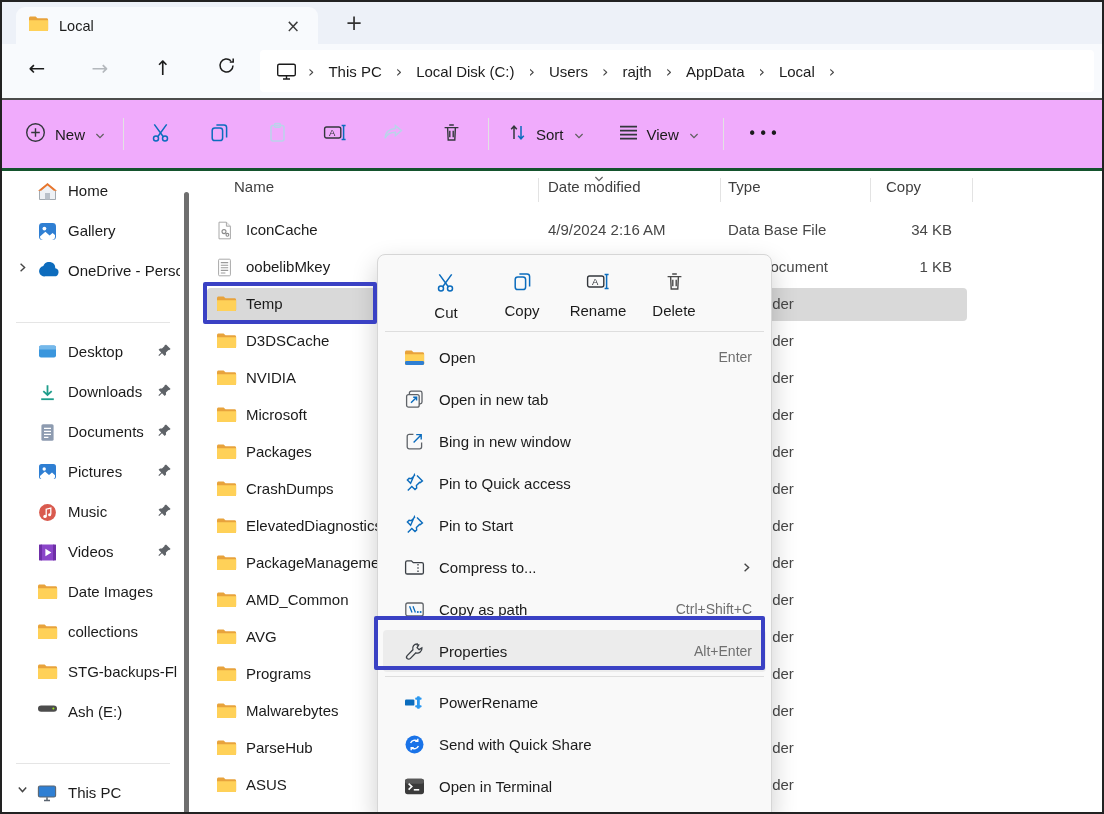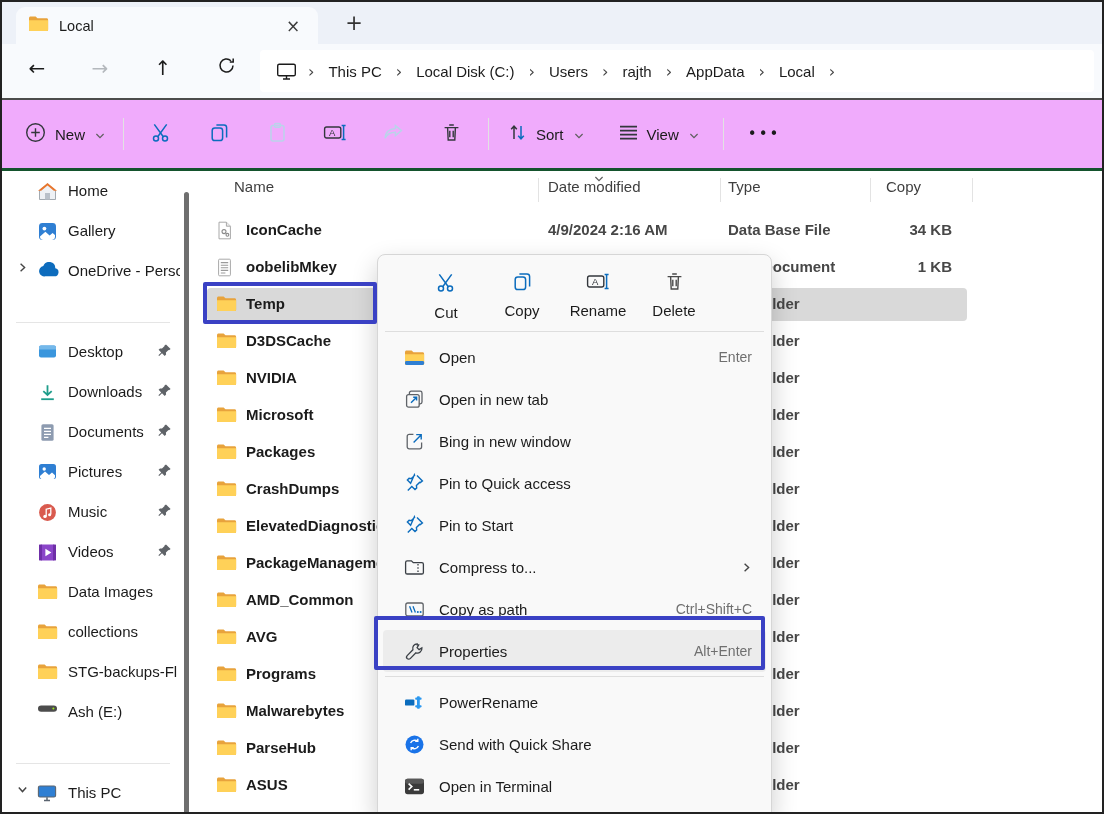--- a/index.html
+++ b/index.html
@@ -39,21 +39,21 @@
   .side-exp{width:24px;display:flex;justify-content:center;align-items:center;}
   .side-ico{width:26px;display:flex;justify-content:center;align-items:center;margin-right:8px;}
   .side-label{white-space:nowrap;overflow:hidden;max-width:112px;}
   .side-pin{margin-left:auto;margin-right:12px;display:flex;align-items:center;}
   .side-div{height:1px;background:#e5e5e5;margin:20px 14px 20px 14px;}
   .side-scroll{position:absolute;left:182px;top:190px;width:5px;height:622px;background:#6f6f6f;border-radius:3px;}
   
   .colhead{position:absolute;top:176px;font-size:15px;color:#3f3f3f;}
   .colsep{position:absolute;top:176px;height:24px;width:1px;background:#e3e3e3;}
   .sortchev{position:absolute;top:167px;}
-  .rows{position:absolute;left:188px;top:210px;right:0;bottom:0;overflow:hidden;font-weight:bold;}
+  .rows{position:absolute;left:188px;top:210px;right:0;bottom:0;overflow:hidden;}
   .frow{position:absolute;left:0;right:0;height:37px;}
   .fsel{position:absolute;left:17px;top:2px;width:760px;height:33px;background:#d9d9d9;border-radius:4px;}
   .fico{position:absolute;left:26px;top:9px;width:22px;height:20px;}
   .fname{position:absolute;left:56px;top:9px;font-size:15px;white-space:nowrap;}
   .fdate{position:absolute;left:358px;top:9px;font-size:15px;color:#474747;white-space:nowrap;}
   .ftype{position:absolute;left:538px;top:9px;font-size:15px;color:#474747;white-space:nowrap;}
   .fsize{position:absolute;left:642px;top:9px;width:120px;text-align:right;font-size:15px;color:#474747;}
   
   .cmenu{position:absolute;left:375px;top:252px;width:395px;height:562px;background:#f9f9f9;
     border:1px solid #d6d6d6;border-radius:8px 8px 0 0;box-shadow:0 10px 26px rgba(0,0,0,.20);z-index:10;
@@ -333,21 +333,21 @@
         </span>
       </div>
       <div class="side-item">
     <span class="side-exp"></span>
     <span class="side-ico">
           <svg width="21" height="17" viewBox="0 0 21 17">
             <path d="M1 3.2c0-1 .7-1.7 1.6-1.7h5l1.9 1.8h9c1 0 1.6.7 1.6 1.6v9.5c0 1-.7 1.6-1.6 1.6H2.6c-1 0-1.6-.7-1.6-1.6z" fill="#e8a33c"></path>
             <path d="M1 5.3h19.1v9.1c0 1-.7 1.6-1.6 1.6H2.6c-1 0-1.6-.7-1.6-1.6z" fill="#ffd158"></path>
           </svg>
         </span>
-    <span class="side-label">Data Images</span>
+    <span class="side-label">Date Images</span>
       </div>
       <div class="side-item">
     <span class="side-exp"></span>
     <span class="side-ico">
           <svg width="21" height="17" viewBox="0 0 21 17">
             <path d="M1 3.2c0-1 .7-1.7 1.6-1.7h5l1.9 1.8h9c1 0 1.6.7 1.6 1.6v9.5c0 1-.7 1.6-1.6 1.6H2.6c-1 0-1.6-.7-1.6-1.6z" fill="#e8a33c"></path>
             <path d="M1 5.3h19.1v9.1c0 1-.7 1.6-1.6 1.6H2.6c-1 0-1.6-.7-1.6-1.6z" fill="#ffd158"></path>
           </svg>
         </span>
     <span class="side-label">collections</span>

